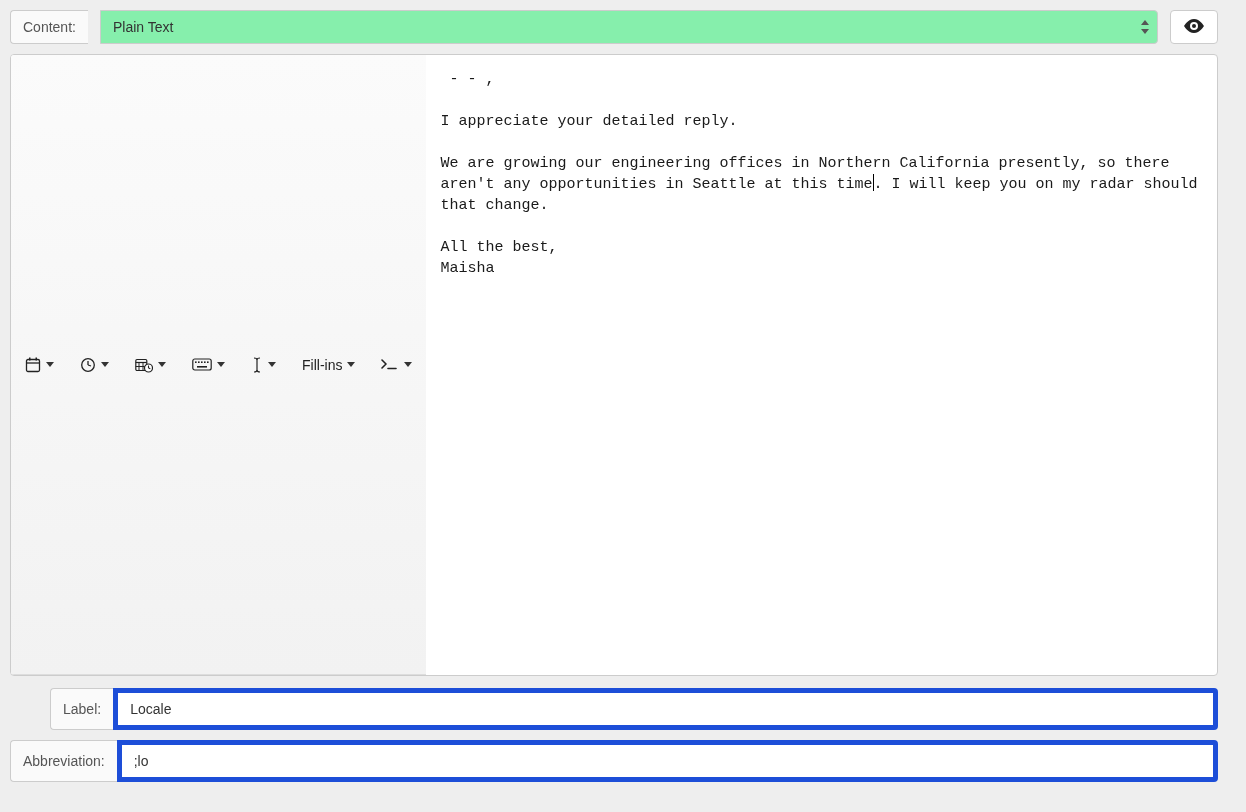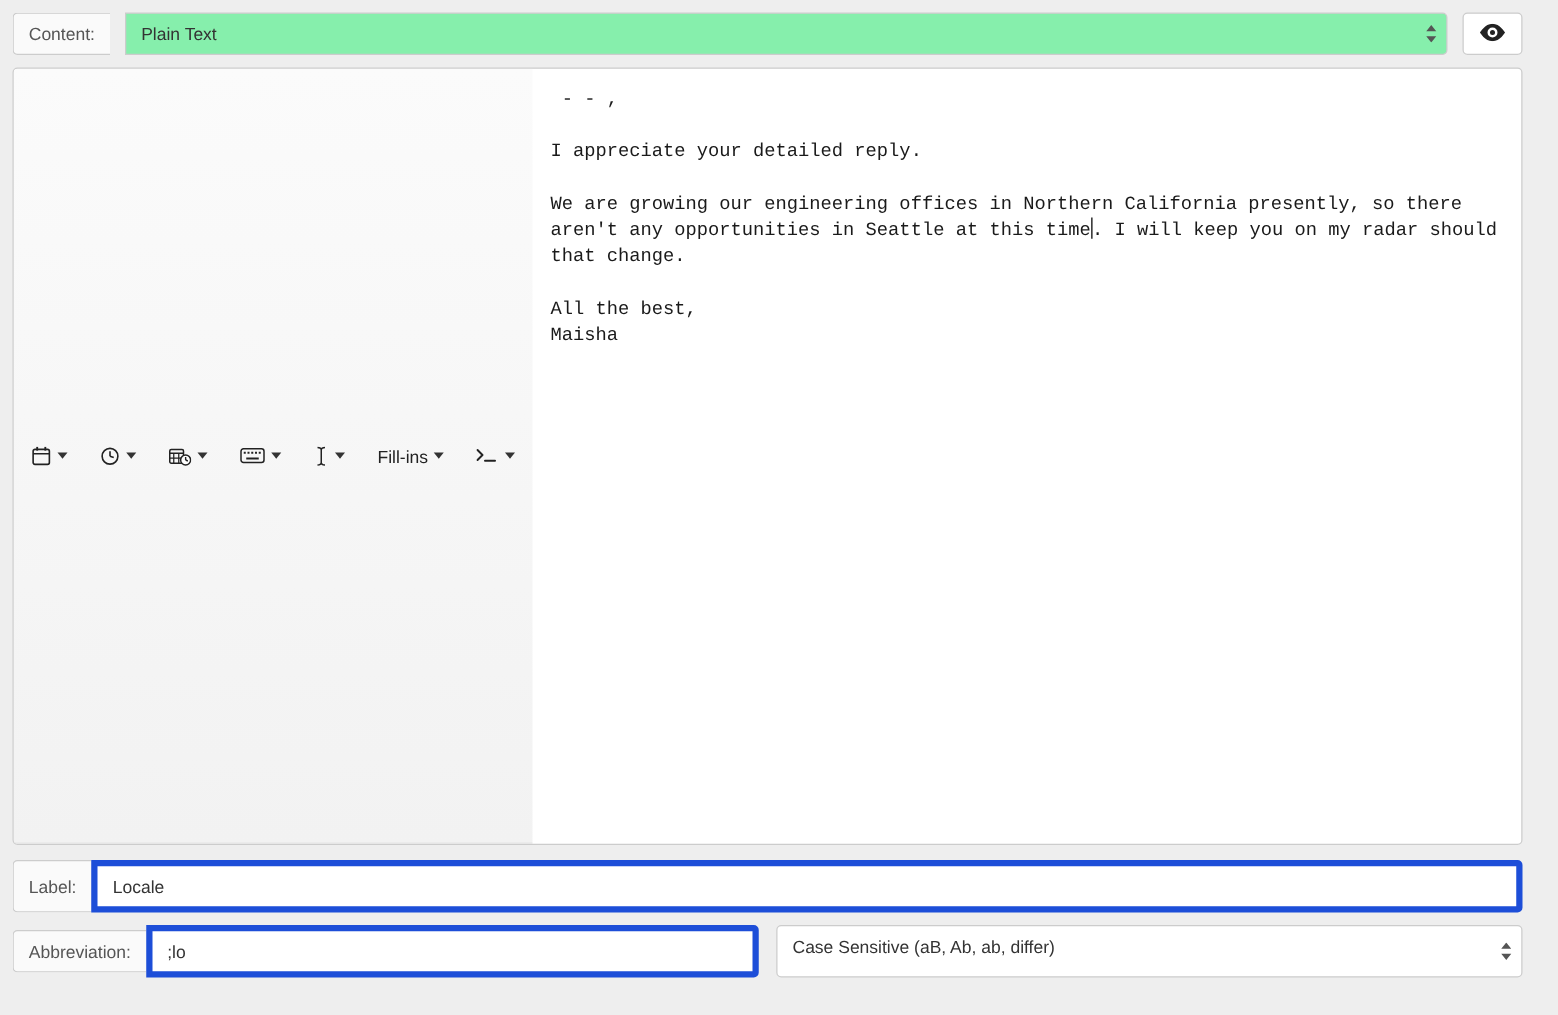--- a/index.html
+++ b/index.html
@@ -125,36 +125,36 @@
     margin: 0 0 0 0;
   }
 
   
   .bottom {
     margin-top: 12px;
     display: flex;
     flex-direction: column;
     gap: 10px;
   }
-  .label-row { display: flex; }
+  .label-row { display: flex; margin-left: 40px; }
   .label-input {
     flex: 1;
     border: 5px solid #1d4ed8;
     border-radius: 0 4px 4px 0;
     background: #fff;
     padding: 8px 12px;
     font-size: 14px;
     color: #333;
   }
 
   .abbr-row {
     display: flex;
     gap: 14px;
   }
-  .abbr-left { display: flex; flex: 1; align-items: center; }
+  .abbr-left { display: flex; flex: 1; }
   .abbr-right { display: flex; flex: 1; position: relative; }
   .case-select {
     flex: 1;
     border: 1px solid #ccc;
     border-radius: 4px;
     background: #fff;
     padding: 8px 30px 8px 12px;
     font-size: 14px;
     color: #333;
     cursor: pointer;
@@ -282,24 +282,16 @@
     <div class="label-row">
       <div class="field-label-cell">Label:</div>
       <div class="label-input">Locale</div>
     </div>
 
     <div class="abbr-row">
       <div class="abbr-left">
         <div class="field-label-cell">Abbreviation:</div>
         <div class="label-input">;lo</div>
       </div>
-      <div class="abbr-right">
-        <div class="case-select">Case Sensitive (aB, Ab, ab, differ)</div>
-        <span class="select-arrows">
-          <svg width="10" height="14" viewBox="0 0 10 14">
-              <path d="M5 0 L9 5 H1 Z M5 14 L1 9 H9 Z" fill="#555"></path>
-            </svg>
-        </span>
-      </div>
     </div>
   </div>
 
 </div>
 
 </body></html>

